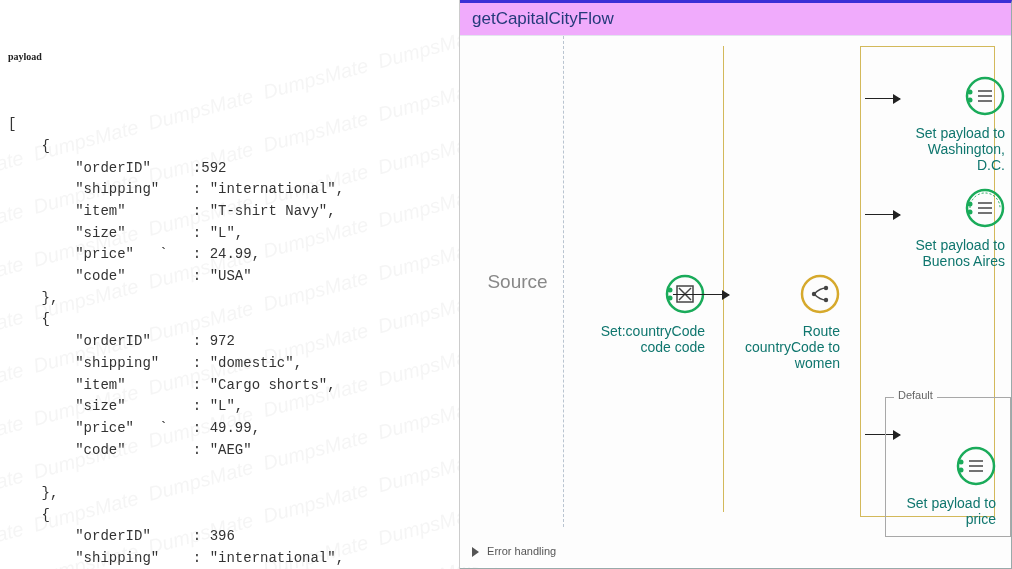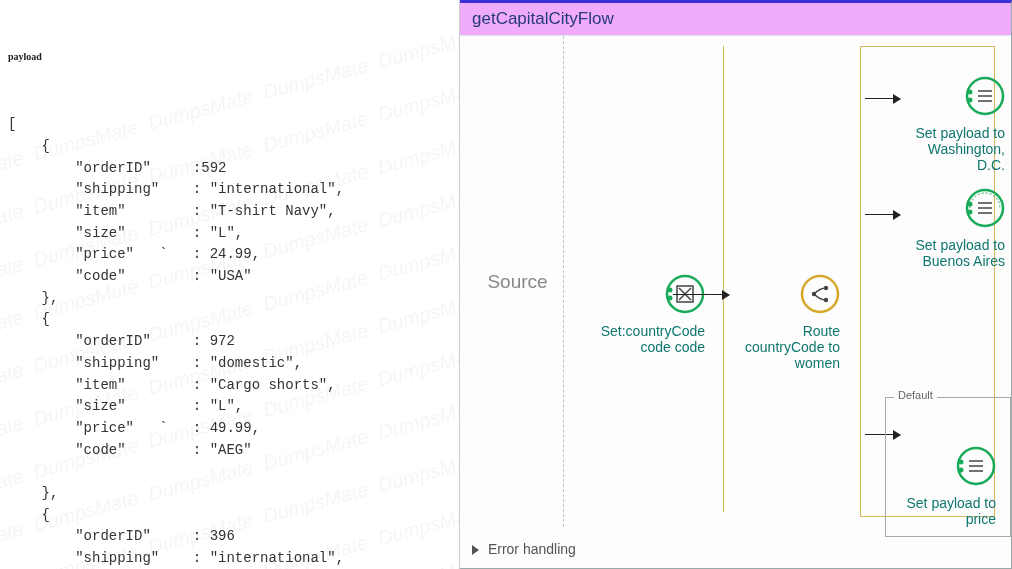--- a/index.html
+++ b/index.html
@@ -137,21 +137,21 @@
     top: -9px; left: 8px;
     background: #fdfdfd;
     padding: 0 4px;
     font-size: 11px;
     color: #666;
   }
   .err-handling {
     position: absolute;
     left: 12px;
     bottom: 10px;
-    font-size: 14px;
+    font-size: 11px;
     color: #555;
     cursor: pointer;
   }
   .err-handling .tri {
     display: inline-block;
     width: 0; height: 0;
     border-top: 5px solid transparent;
     border-bottom: 5px solid transparent;
     border-left: 7px solid #555;
     margin-right: 5px;

